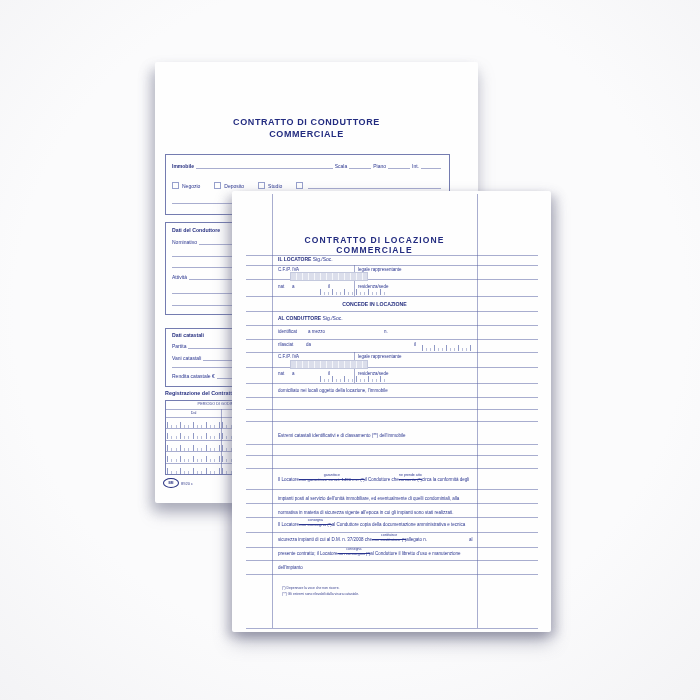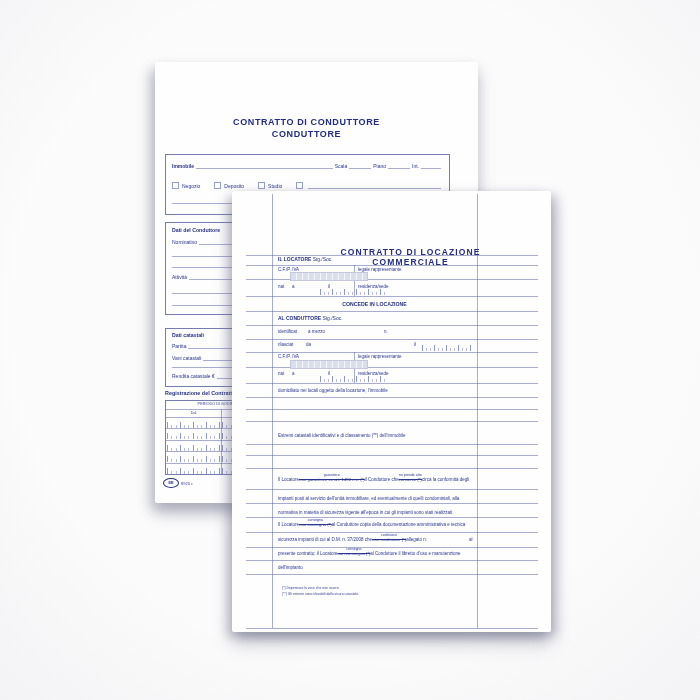--- a/index.html
+++ b/index.html
@@ -69,21 +69,21 @@
     display:flex;align-items:center;justify-content:center;font-size:3.2px;font-weight:bold;color:#273080;}
 </style>
 </head>
 <body>
 
 <div class="scene">
 
   <div class="sheet back">
     <div class="title-back" style="top:54px;">
       <div>CONTRATTO DI CONDUTTORE</div>
-      <div>CONDUTTORE</div>
+      <div>COMMERCIALE</div>
     </div>
 
     <div class="box" style="left:10px;top:92px;width:283px;height:59px;">
       <div class="row t5" style="position:absolute;left:6px;right:6px;top:8px;">
         <span class="lbl" style="font-size:5px;">Immobile</span>
         <span class="wline"></span>
         <span>Scala</span>
         <span class="wline fix" style="width:22px;"></span>
         <span>Piano</span>
         <span class="wline fix" style="width:22px;"></span>
@@ -194,21 +194,21 @@
         <div class="hline" style="left: 14px; width: 292px; top: 298px;"></div>
         <div class="hline" style="left: 14px; width: 292px; top: 312px;"></div>
         <div class="hline" style="left: 14px; width: 292px; top: 326px;"></div>
         <div class="hline" style="left: 14px; width: 292px; top: 341px;"></div>
         <div class="hline" style="left: 14px; width: 292px; top: 356px;"></div>
         <div class="hline" style="left: 14px; width: 292px; top: 369px;"></div>
         <div class="hline" style="left: 14px; width: 292px; top: 383px;"></div>
         <div class="hline" style="left: 14px; width: 292px; top: 437px;"></div>
       </div>
 
-    <div class="title-front" style="top:56px;padding-left:36px;">CONTRATTO DI LOCAZIONE COMMERCIALE</div>
+    <div class="title-front" style="top:44px;">CONTRATTO DI LOCAZIONE COMMERCIALE</div>
 
     <div class="abs t5" style="left:46px;top:65px;">
       <span class="lbl">IL LOCATORE</span>
       <span>Sig./Soc.</span>
     </div>
     <div class="vrule" style="left:122px;top:74px;height:31px;"></div>
     <div class="abs t45" style="left:46px;top:76px;">C.F./P. IVA</div>
     <div class="abs t45" style="left:126px;top:76px;">legale rappresentante</div>
     <div class="cfstrip" style="left:58px;top:81px;width:76px;"></div>
     <div class="abs t45" style="left:46px;top:93px;">nat</div>

